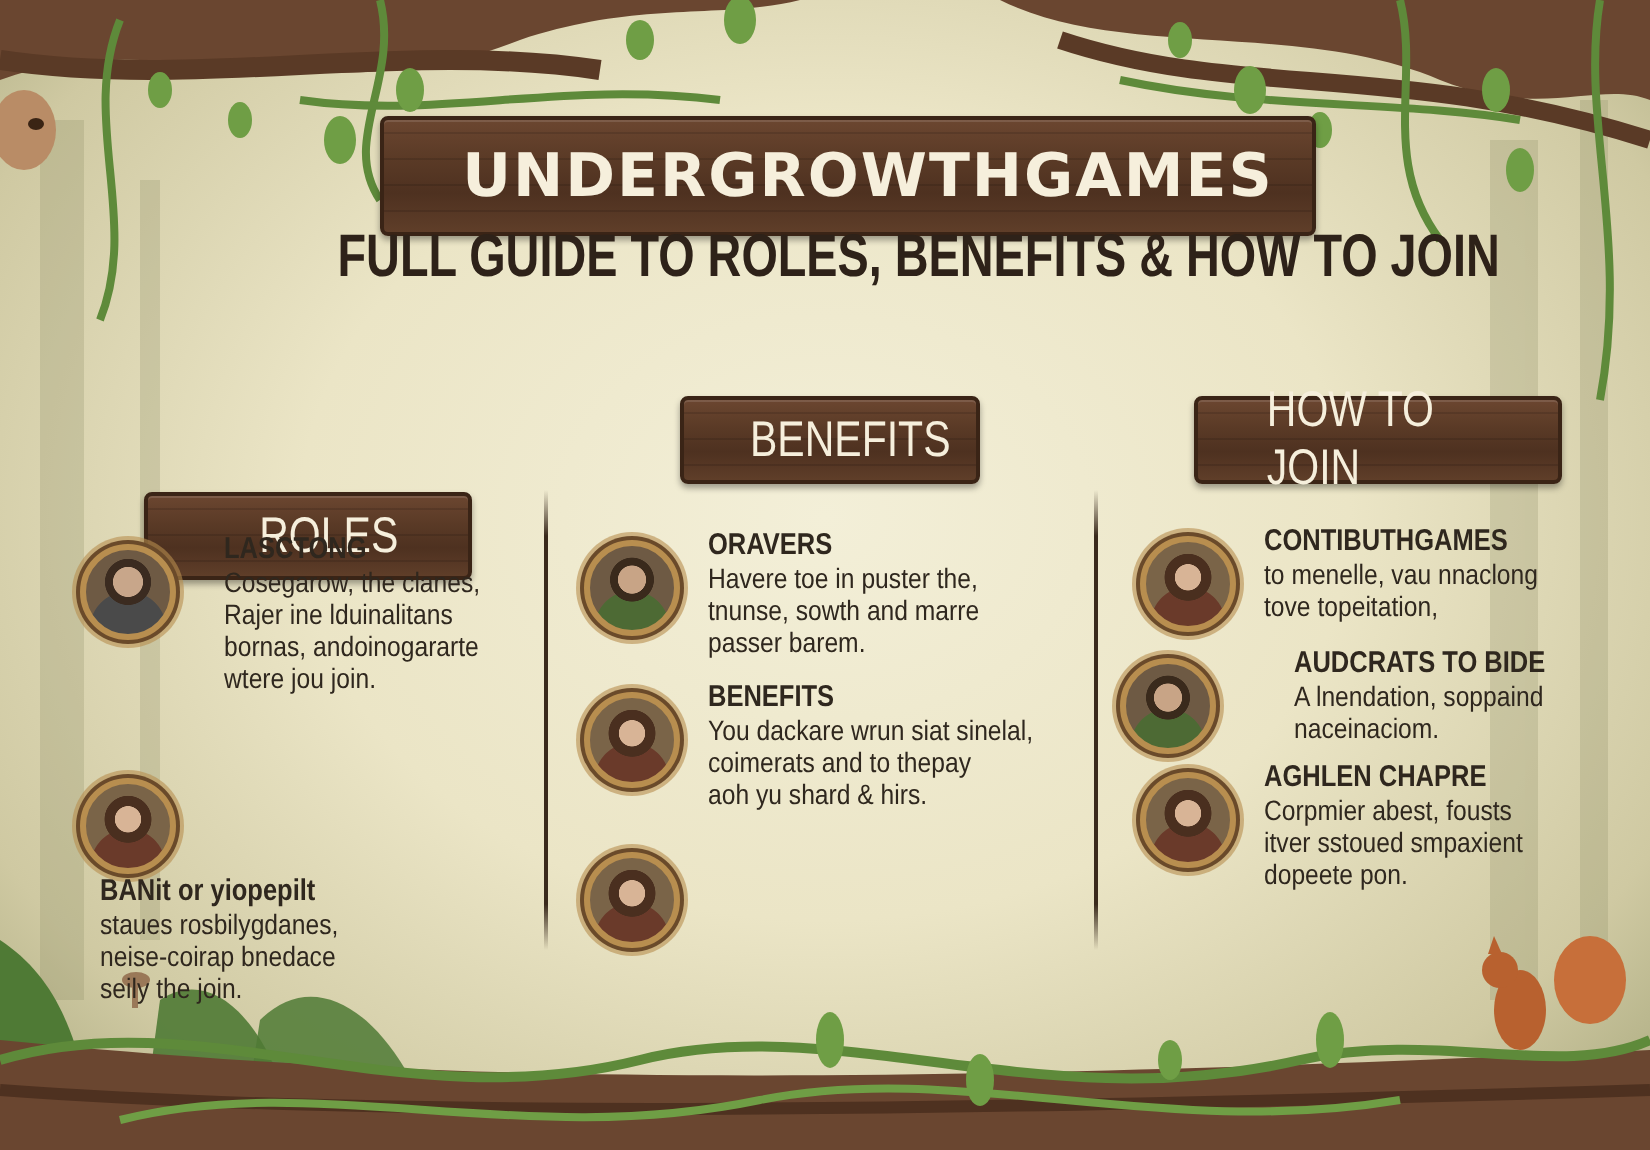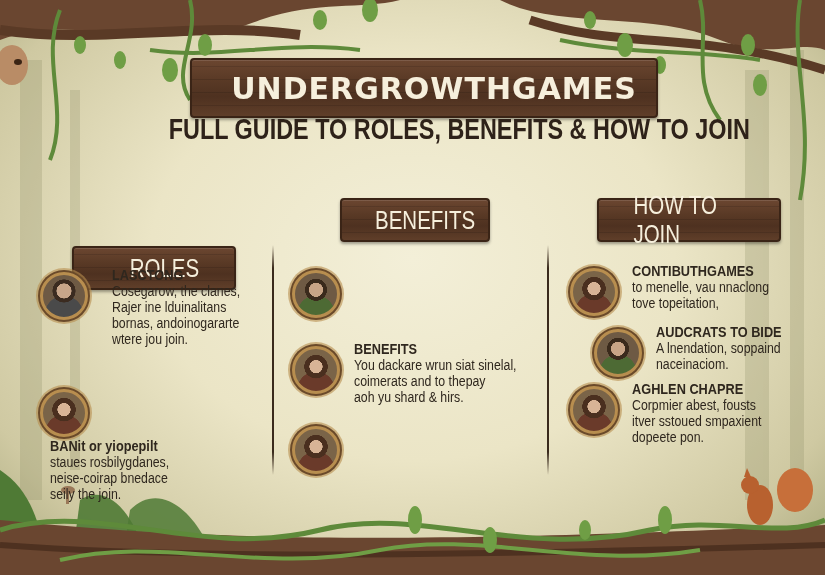--- a/index.html
+++ b/index.html
@@ -137,20 +137,26 @@
   <div class="txt" style="margin-left:10px;">
     <div class="ttl">BANit or yiopepilt</div>
     <div class="body">staues rosbilygdanes,
 neise-coirap bnedace
 seily the join.</div>
   </div>
 </div>
 
 <div class="item" style="left:292px; top:264px;">
   <div class="avatar g"></div>
+  <div class="txt">
+    <div class="ttl">ORAVERS</div>
+    <div class="body">Havere toe in puster the,
+tnunse, sowth and marre
+passer barem.</div>
+  </div>
 </div>
 <div class="item" style="left:292px; top:340px;">
   <div class="avatar f"></div>
   <div class="txt">
     <div class="ttl">BENEFITS</div>
     <div class="body">You dackare wrun siat sinelal,
 coimerats and to thepay
 aoh yu shard &amp; hirs.</div>
   </div>
 </div>
@@ -159,21 +165,21 @@
 </div>
 
 <div class="item" style="left:570px; top:262px;">
   <div class="avatar f"></div>
   <div class="txt">
     <div class="ttl">CONTIBUTHGAMES</div>
     <div class="body">to menelle, vau nnaclong
 tove topeitation,</div>
   </div>
 </div>
-<div class="item" style="left:594px; top:323px;">
+<div class="item" style="left:560px; top:323px;gap:25px;">
   <div class="avatar g"></div>
   <div class="txt">
     <div class="ttl">AUDCRATS TO BIDE</div>
     <div class="body">A lnendation, soppaind
 naceinaciom.</div>
   </div>
 </div>
 <div class="item" style="left:570px; top:380px;">
   <div class="avatar f"></div>
   <div class="txt">

